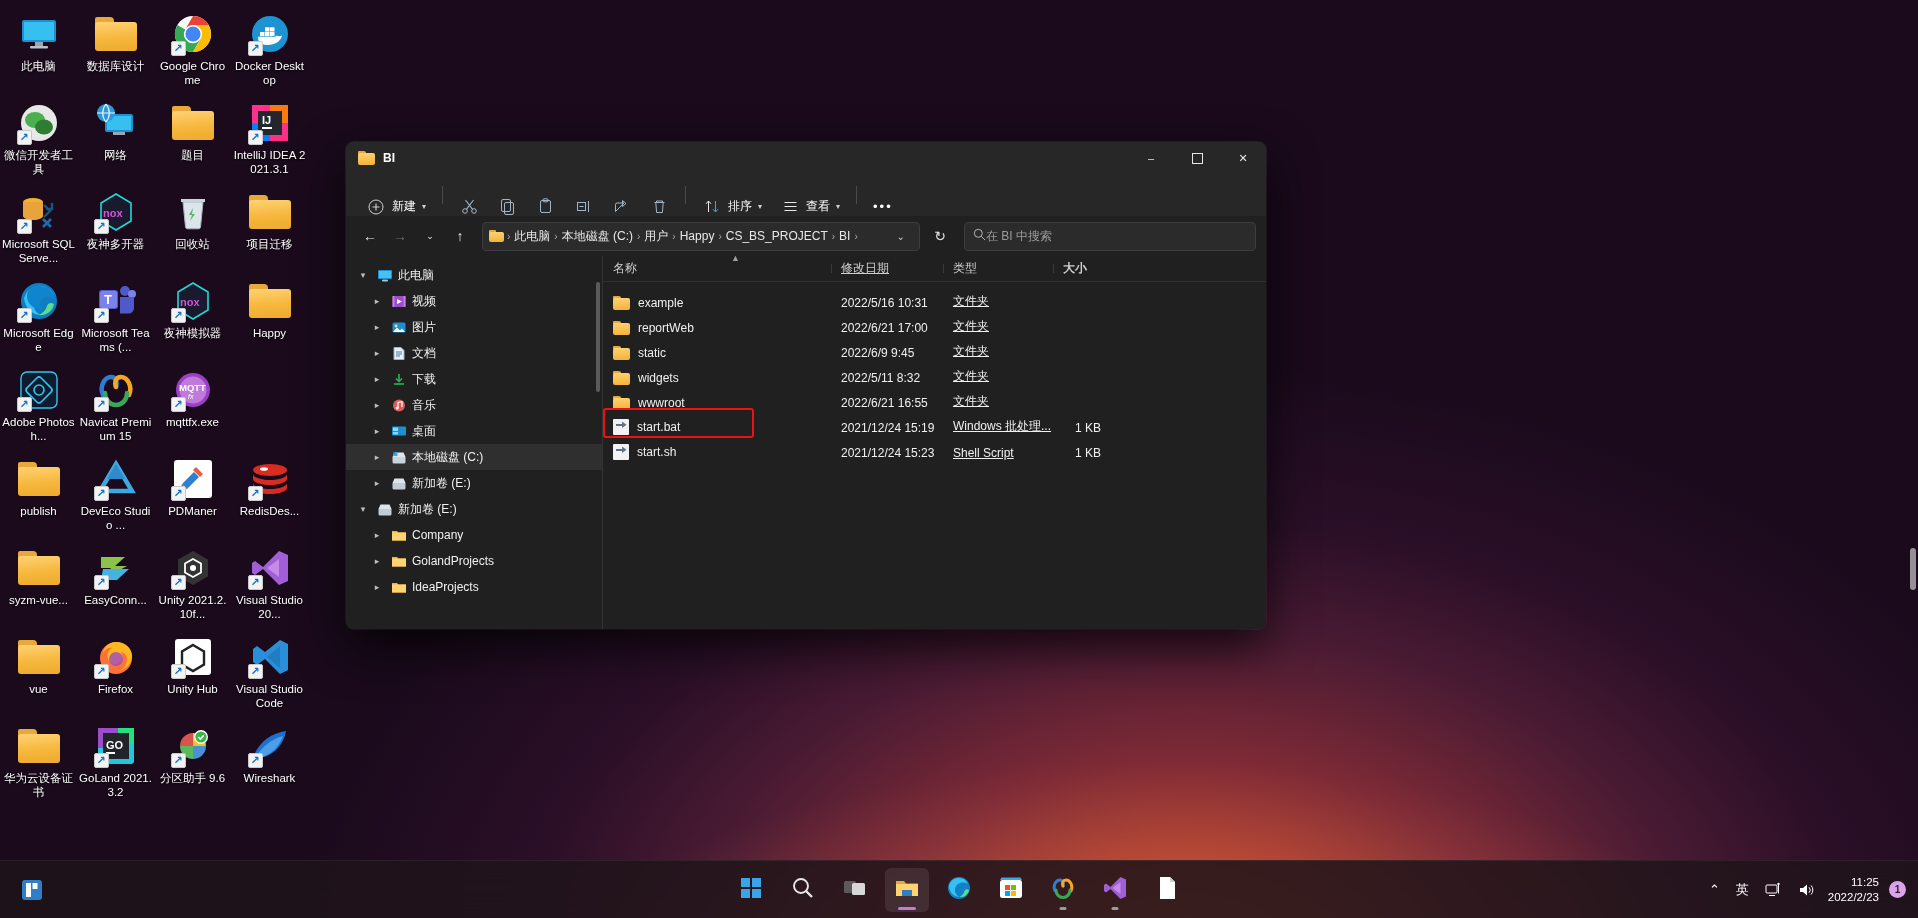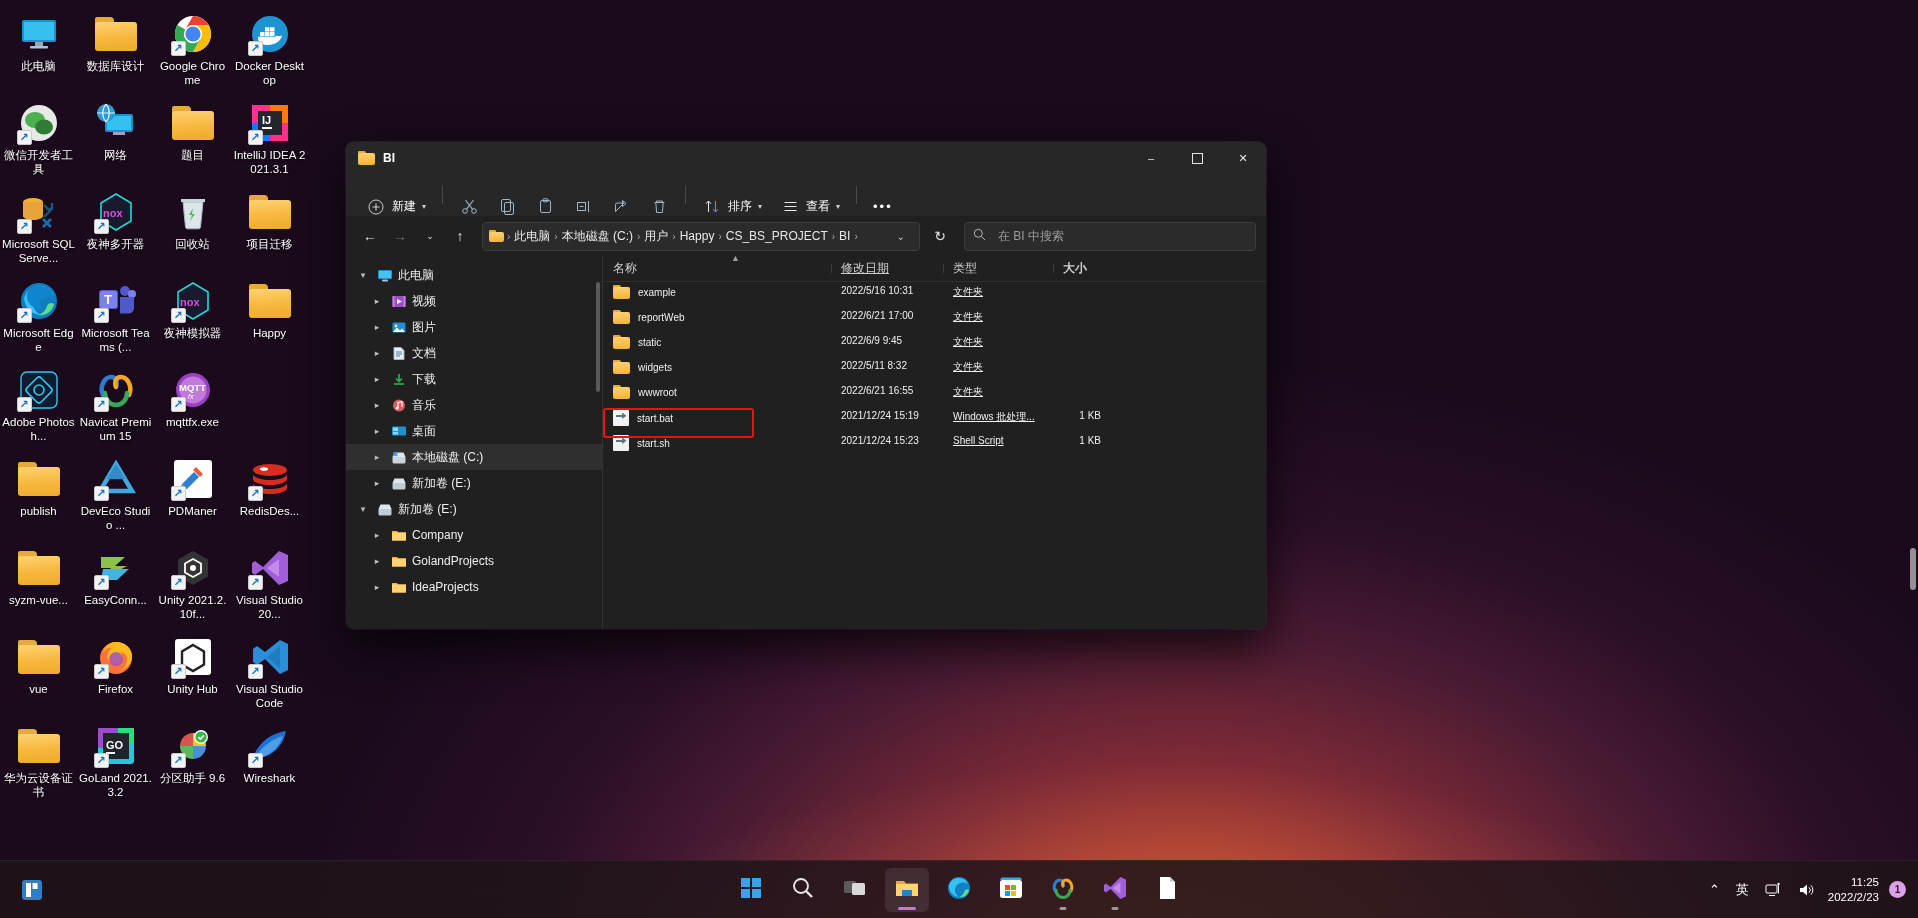--- a/index.html
+++ b/index.html
@@ -95,21 +95,21 @@
   }
   .crumb-folder { width: 15px; height: 12px; position: relative; margin-right: 2px; flex:none;}
   .crumb-folder::before{content:"";position:absolute;left:0;top:0;width:7px;height:3px;background:#e8a93a;border-radius:1px 1px 0 0;}
   .crumb-folder::after{content:"";position:absolute;left:0;top:2px;width:15px;height:10px;background:linear-gradient(175deg,#ffd273,#f2b236);border-radius:2px;}
   .crumb { color: #e8e8e8; font-size: 12px; padding: 0 3px; white-space: nowrap; }
   .crumb-sep { color: #a8a8a8; font-size: 10px; padding: 0 1px; }
   .crumbtail { margin-left: auto; display: flex; align-items: center; }
   #searchbox {
     width: 292px; height: 29px; margin-left: 8px; background: #2b2b2b;
     border: 1px solid #3d3d3d; border-radius: 4px; display: flex; align-items: center;
-    padding: 0 8px; gap: 12px; flex: none;
+    padding: 0 8px; gap: 0; flex: none;
   }
   #searchbox .ph { color: #9b9b9b; font-size: 12px; }
   #body { flex: 1; display: flex; min-height: 0; background: #202020; }
   
   #nav {
     width: 256px; background: #202020; padding: 6px 0 0 0; overflow: hidden;
     position: relative; flex: none;
   }
   .treeitem { height: 26px; display: flex; align-items: center; padding-left: 8px; gap: 4px; }
   .treeitem.sel { background: #2f2f2f; }
@@ -128,21 +128,21 @@
   #colheads { height: 26px; display: flex; align-items: center; color: #cfcfcf;
               font-size: 12px; border-bottom: 1px solid #303030; position: relative; }
   .ch { padding-left: 10px; position: relative; }
   .ch + .ch::before { content:""; position:absolute; left:0; top:4px; bottom:4px; width:1px; background:#3a3a3a; }
   .ch-name { width: 228px; }
   .ch-date { width: 112px; text-decoration: underline; }
   .ch-type { width: 110px; }
   .ch-size { width: 70px; font-weight: bold; }
   #sortcaret { position: absolute; left: 128px; top: -3px; color: #9e9e9e; font-size: 9px; }
   #rows { flex: 1; overflow: hidden; position: relative; padding-top: 3px; }
-  .frow { height: 25px; display: flex; align-items: flex-start; font-size: 10px; color: #f0f0f0; position: relative; }
+  .frow { height: 25px; display: flex; align-items: flex-end; font-size: 12px; color: #f0f0f0; position: relative; }
   .fc { padding-left: 10px; overflow: hidden; white-space: nowrap; }
   .fc-name { width: 228px; display: flex; align-items: center; gap: 8px; }
   .fc-date { width: 112px; }
   .fc-type { width: 110px; text-decoration: underline; }
   .fc-size { width: 70px; text-align: right; padding-right: 22px; }
   .row-folder { width: 17px; height: 14px; position: relative; flex:none; }
   .row-folder::before{content:"";position:absolute;left:0;top:0;width:8px;height:3px;background:#e8a93a;border-radius:1px 2px 0 0;}
   .row-folder::after{content:"";position:absolute;left:0;top:2px;width:17px;height:12px;background:linear-gradient(175deg,#ffd273,#f2b236);border-radius:2px;}
   .row-script { width: 16px; height: 16px; background: #f2f2f2; border-radius: 1px; position: relative; flex:none;
                 display:flex; align-items:center; justify-content:center; }

